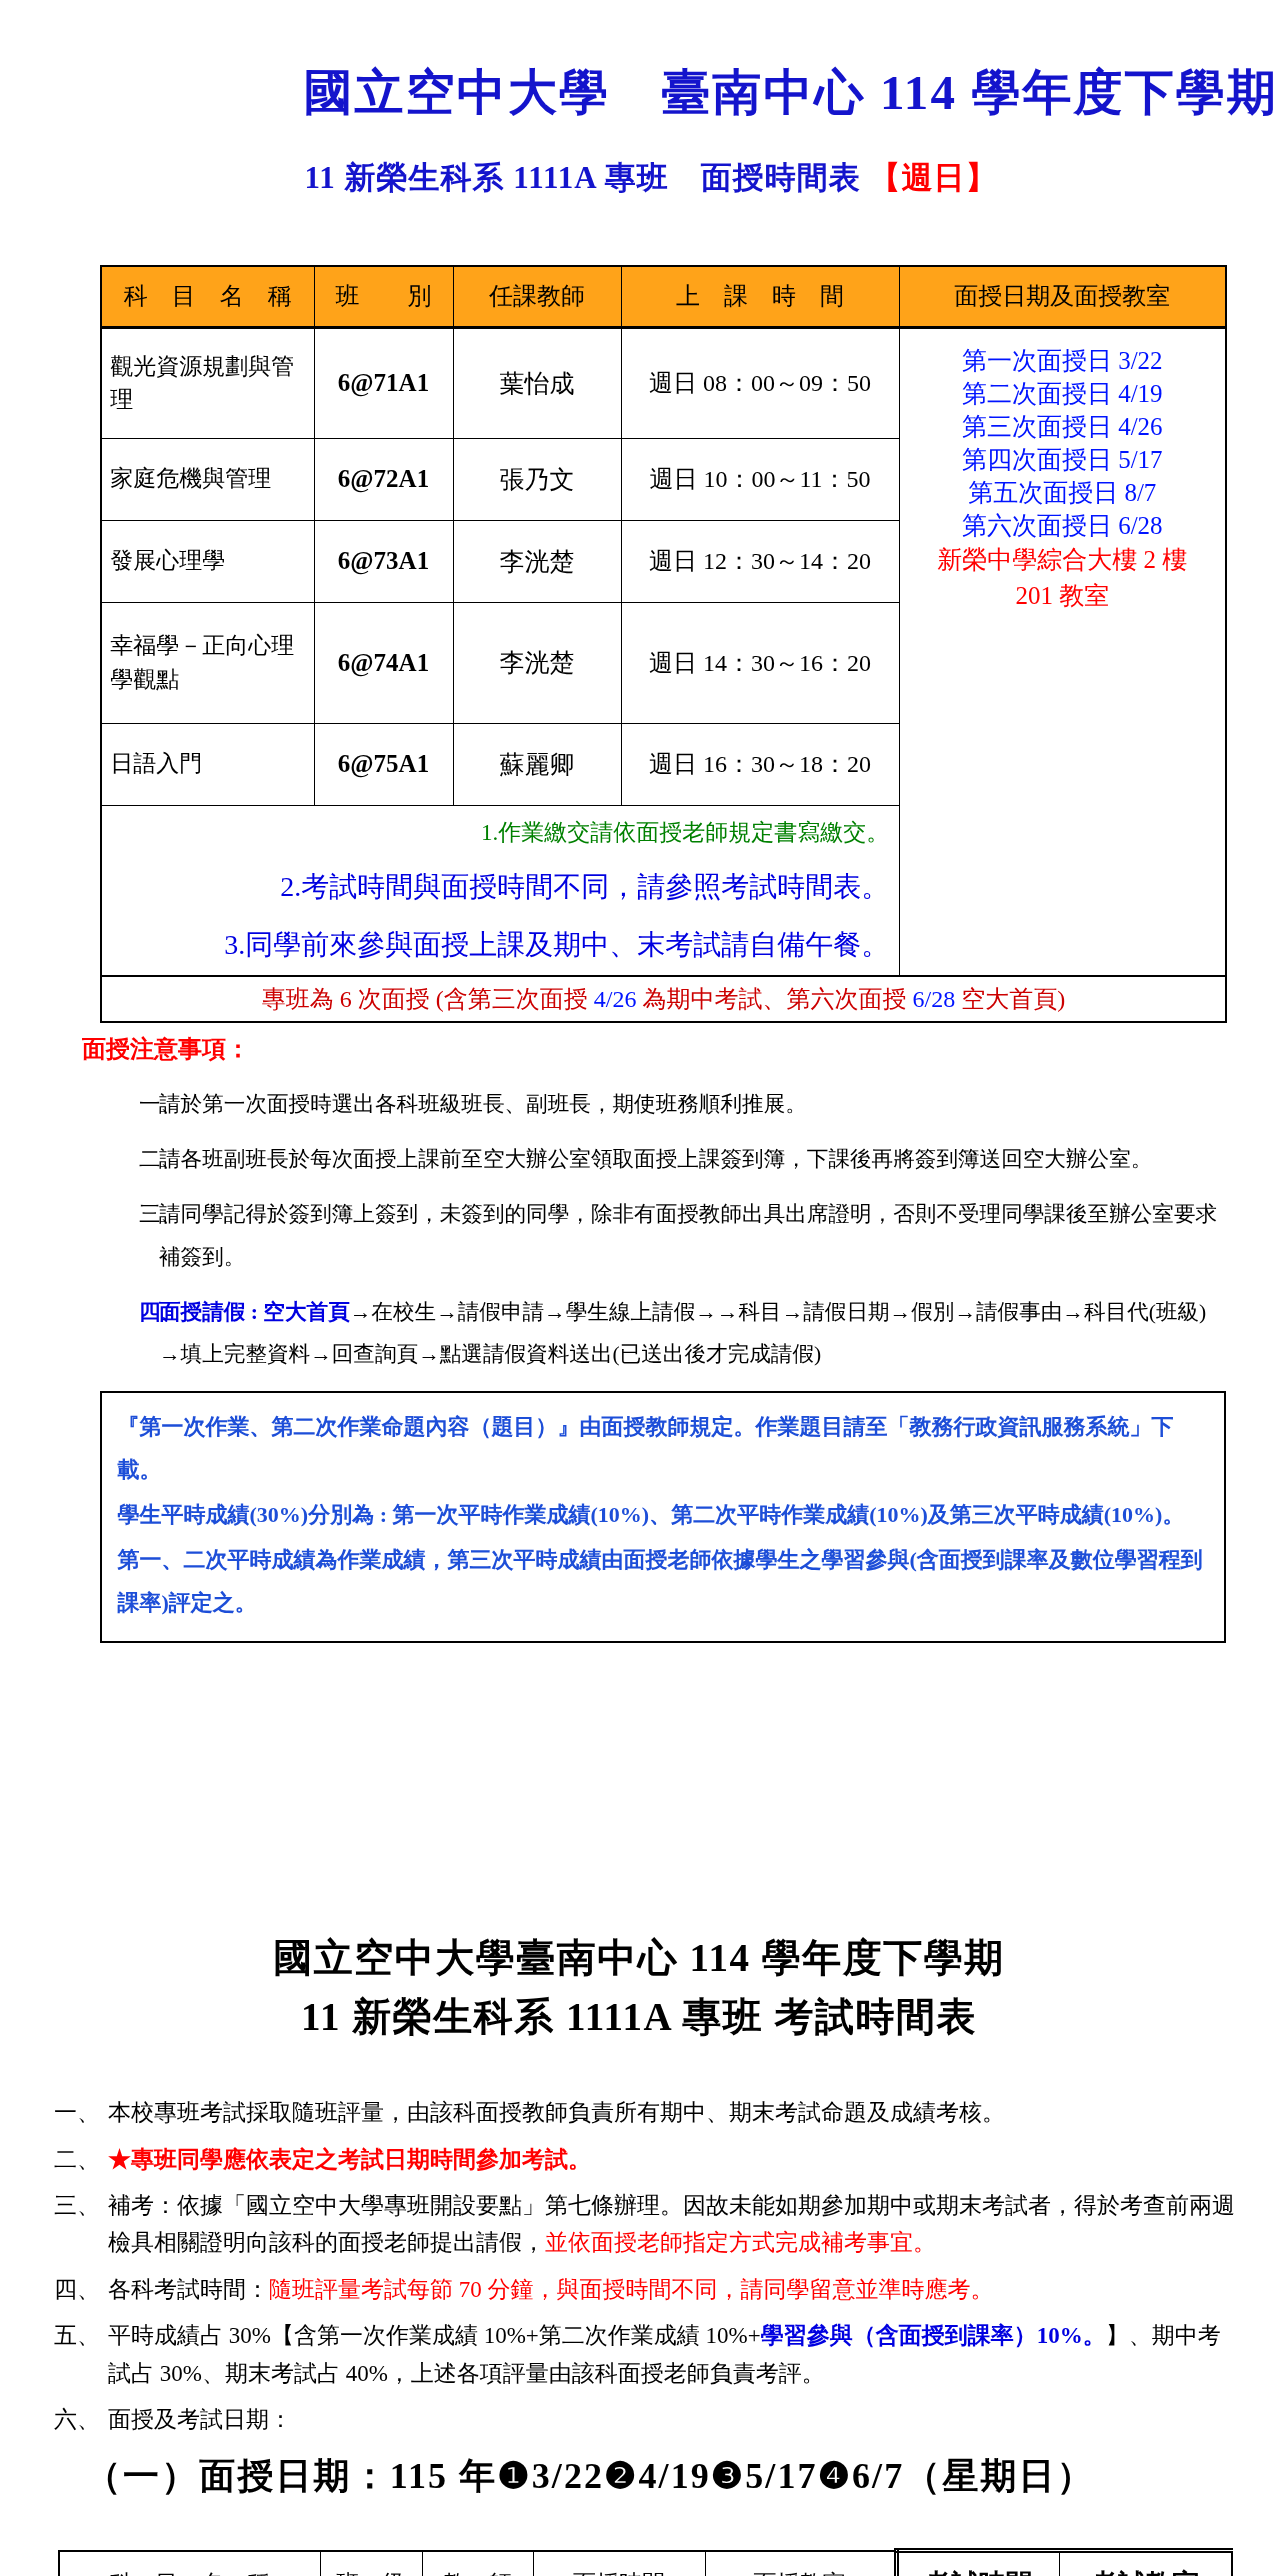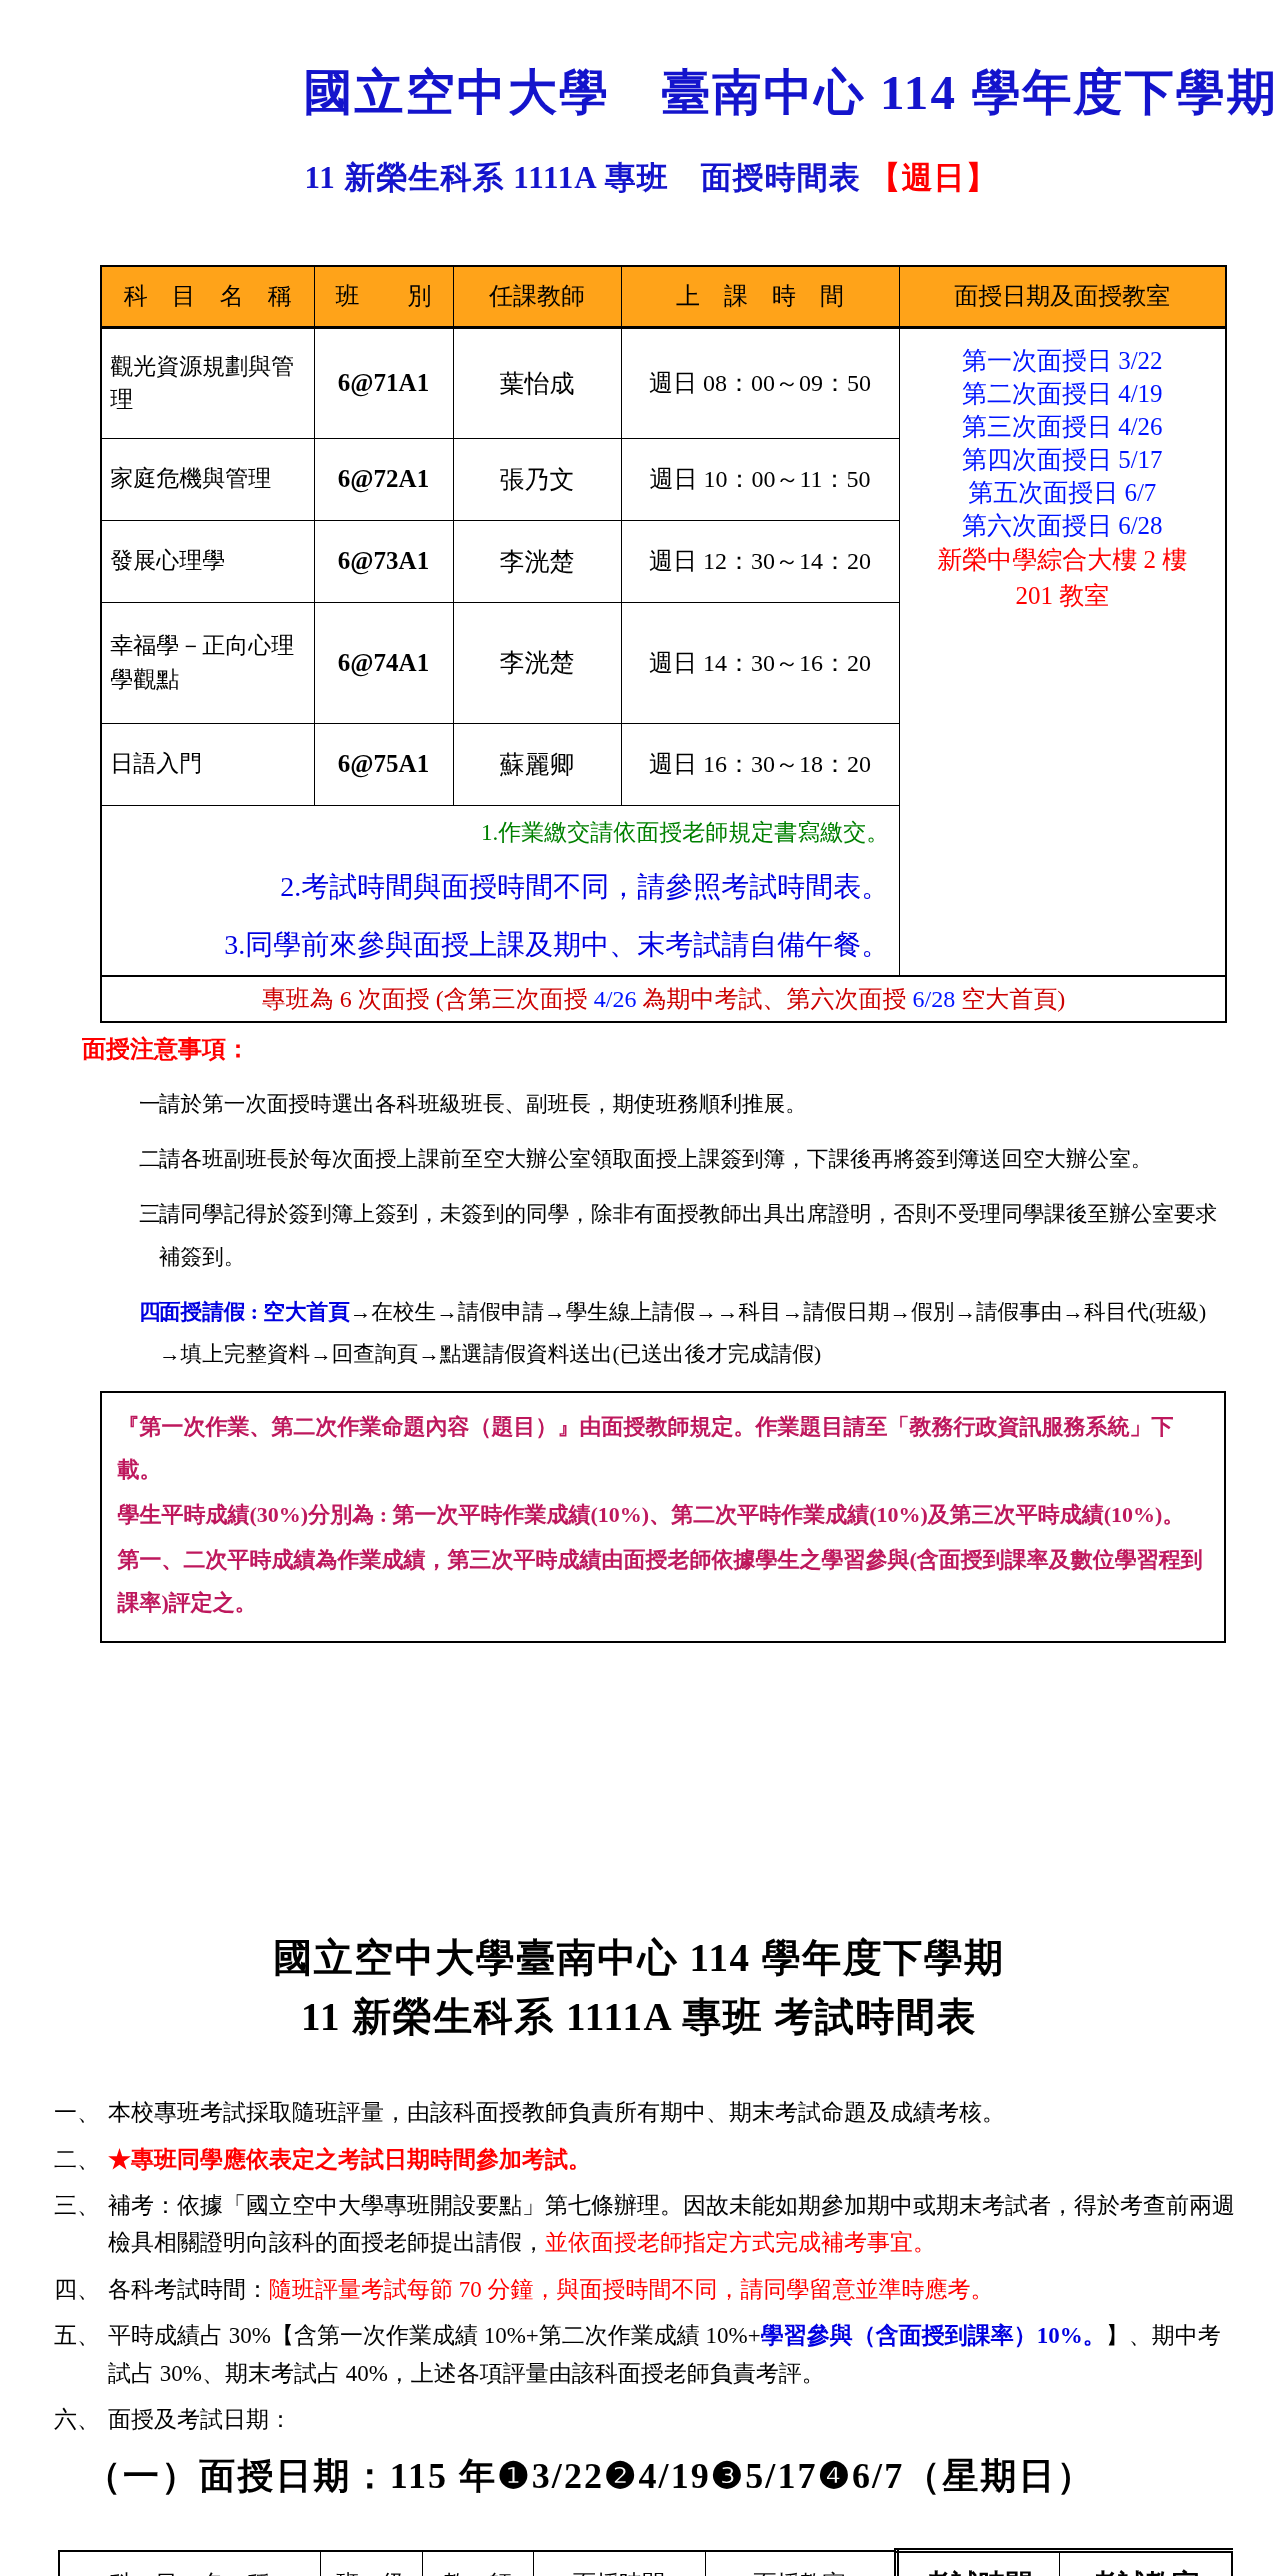--- a/index.html
+++ b/index.html
@@ -58,21 +58,21 @@
   .attn-head { color:#ff0000; font-size:24px; font-weight:bold; margin-bottom:17.5px; }
   .attn-item { display:flex; margin-bottom:13.4px; line-height:1.95; }
   .attn-label { width:77px; flex:none; text-align:left; padding-left:57px; }
   .attn-body { flex:1; }
   .lbl-blue { color:#0000e0; font-weight:bold; }
 
   
   .gradebox {
     position:absolute; top:1391px; left:100px; width:1126px;
     border:2.6px solid #000; padding:13.4px 15.5px;
-    color:#be185d; font-weight:bold; font-size:22px; line-height:1.95;
+    color:#1d4ed8; font-weight:bold; font-size:22px; line-height:1.95;
   }
   .gradebox p { margin-bottom:2.1px; }
 
   
   .p2-title {
     position:absolute; top:1929px; left:0; width:100%;
     text-align:center; font-weight:bold; font-size:39px; line-height:1.5;
     letter-spacing:1.5px;
   }
 
@@ -133,21 +133,21 @@
           <td class="sub">觀光資源規劃與管理</td>
           <td class="cls">6@71A1</td>
           <td class="tch">葉怡成</td>
           <td class="time">週日 08：00～09：50</td>
           <td class="datecell" rowspan="6">
             <div class="datecol">
               <div class="dateline">第一次面授日 3/22</div>
               <div class="dateline">第二次面授日 4/19</div>
               <div class="dateline">第三次面授日 4/26</div>
               <div class="dateline">第四次面授日 5/17</div>
-              <div class="dateline">第五次面授日 6/7</div>
+              <div class="dateline">第五次面授日 8/7</div>
               <div class="dateline">第六次面授日 6/28</div>
               <div class="roomline">
                 <div>新榮中學綜合大樓 2 樓</div>
                 <div>201 教室</div>
               </div>
             </div>
           </td>
         </tr>
         <tr class="r2">
           <td class="sub">家庭危機與管理</td>

